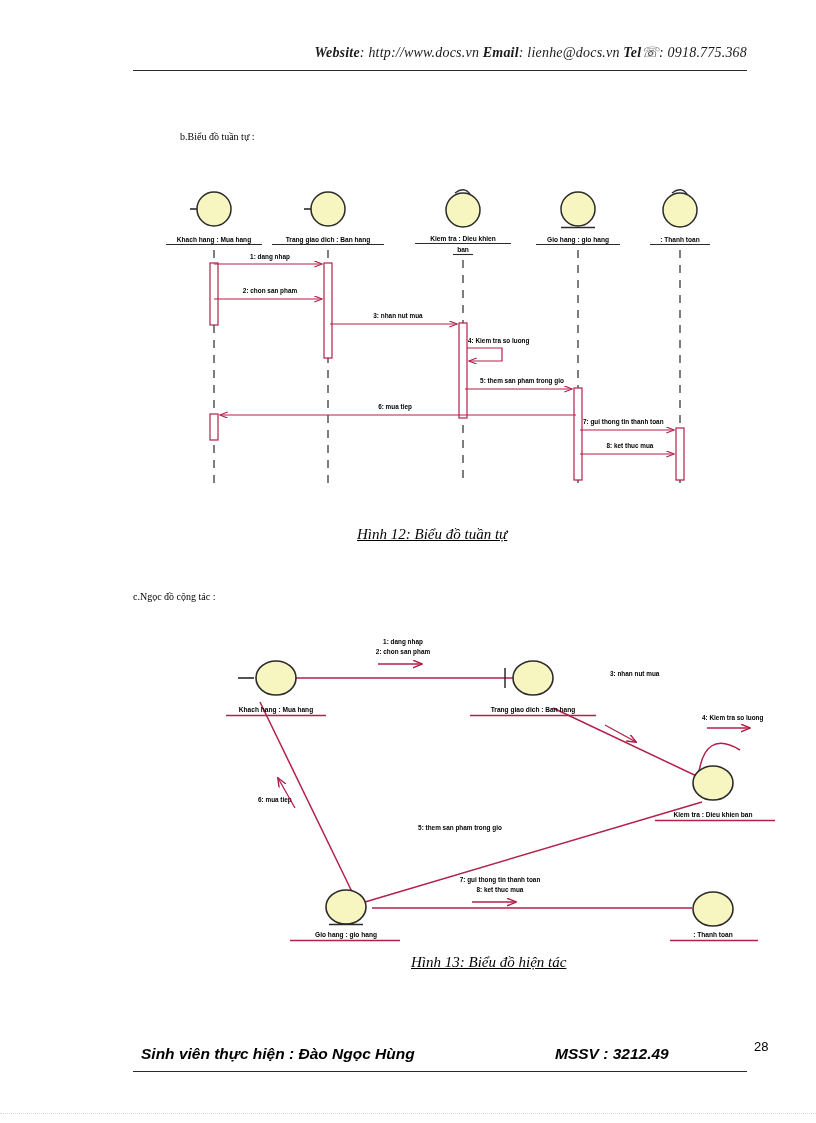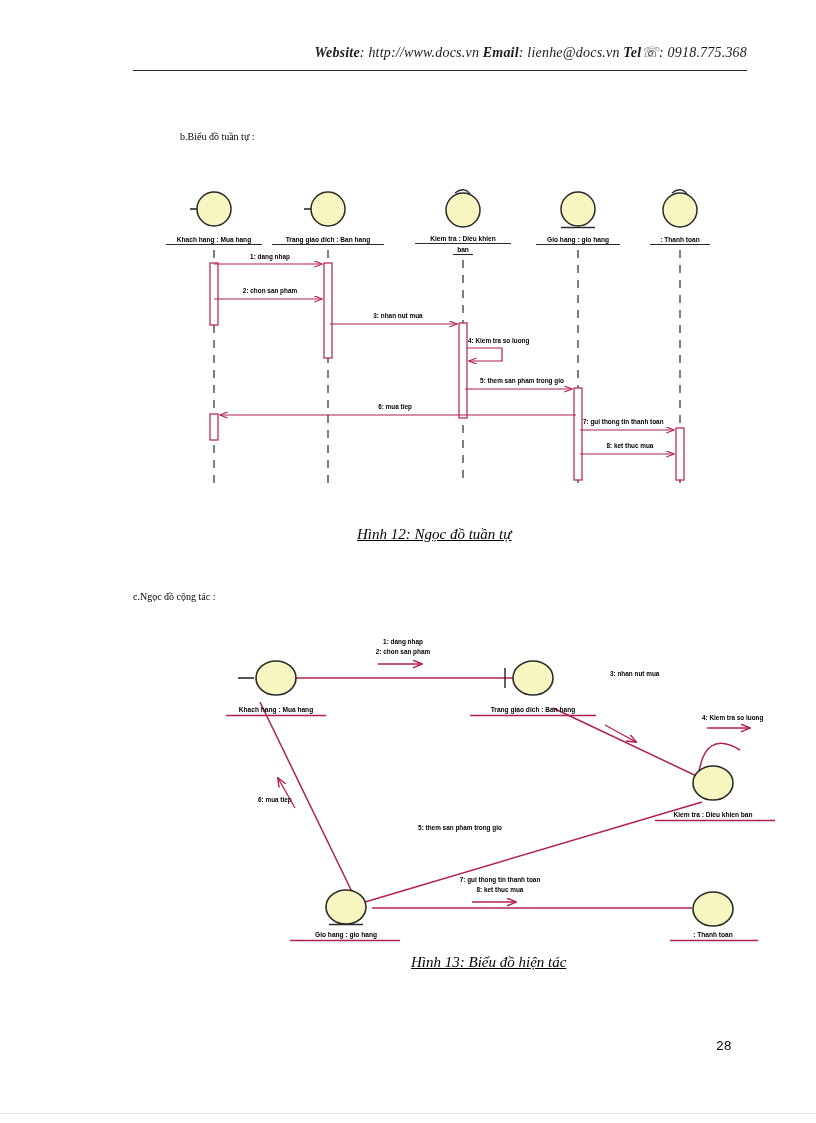--- a/index.html
+++ b/index.html
@@ -69,22 +69,22 @@
   #doc-footer .ft-right{
     position:absolute;left:422px;top:0;
     font-family:"Liberation Sans", sans-serif;
     font-style:italic;font-weight:bold;font-size:15.5px;color:#000;
   }
   #doc-footer .ft-rule{
     position:absolute;left:0;top:26px;width:614px;height:0;
     border-top:1.7px solid #2a2a2a;
   }
   #page-number{
-    position:absolute;left:716px;top:1039px;
-    font-family:Liberation Mono, monospace;
+    position:absolute;left:754px;top:1039px;
+    font-family:Liberation Sans, sans-serif;
     font-size:13px;color:#000;
   }
   
   .diagram{position:absolute;}
   #sequence-diagram{left:150px;top:180px;width:560px;height:330px;}
   #collaboration-diagram{left:150px;top:630px;width:660px;height:320px;}
   svg{display:block;overflow:visible;}
   .nlabel{
     font-family:"Liberation Sans", sans-serif;
     font-size:6.6px;font-weight:bold;fill:#000;
@@ -202,21 +202,21 @@
         <text class="mlabel" x="433" y="244" text-anchor="start">7: gui thong tin thanh toan</text>
         <line x1="430" y1="250" x2="524" y2="250" stroke="#b2204b" stroke-width="1.2" marker-end="url(#sqArrow)"></line>
       </g>
       <g>
         <text class="mlabel" x="480" y="268" text-anchor="middle">8: ket thuc mua</text>
         <line x1="430" y1="274" x2="524" y2="274" stroke="#b2204b" stroke-width="1.2" marker-end="url(#sqArrow)"></line>
       </g>
     </svg>
   </div>
 
-  <div class="fig-caption" id="caption-12">Hình 12: Ngọc đồ tuần tự</div>
+  <div class="fig-caption" id="caption-12">Hình 12: Biểu đồ tuần tự</div>
 
   <div class="section-heading" id="heading-c">c.Ngọc đồ cộng tác :</div>
 
   <div class="diagram" id="collaboration-diagram">
     <svg width="660" height="320" viewBox="0 0 660 320" xmlns="http://www.w3.org/2000/svg">
       <defs>
         <marker id="coArrow" markerWidth="8" markerHeight="8" refX="7" refY="3" orient="auto">
           <path d="M0,0 L7.4,3 L0,6" fill="none" stroke="#b2204b" stroke-width="1.1"></path>
         </marker>
       </defs>
@@ -294,15 +294,22 @@
         <text class="mlabel" x="350" y="252" text-anchor="middle">7: gui thong tin thanh toan</text>
         <text class="mlabel" x="350" y="262" text-anchor="middle">8: ket thuc mua</text>
         <line x1="322" y1="272" x2="366" y2="272" stroke="#b2204b" stroke-width="1.3" marker-end="url(#coArrow)"></line>
       </g>
     </svg>
   </div>
 
   <div class="fig-caption" id="caption-13">Hình 13: Biểu đồ hiện tác</div>
 
   <div id="page-number">28</div>
+  <div id="doc-footer">
+    <div class="ft-row">
+      <span class="ft-left">Sinh viên thực hiện :   Đào Ngọc Hùng</span>
+      <span class="ft-right">MSSV : 3212.49</span>
+    </div>
+    <div class="ft-rule"></div>
+  </div>
 
   <div class="bottom-fade"></div>
 </div>
 
 </body></html>

